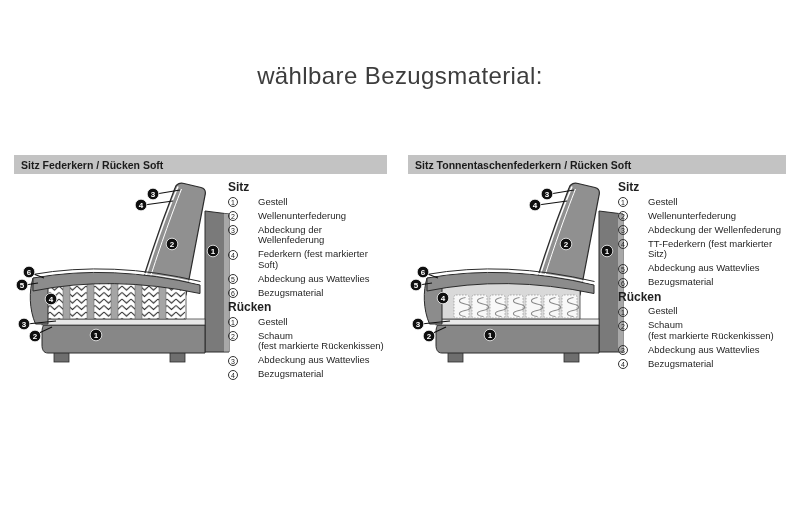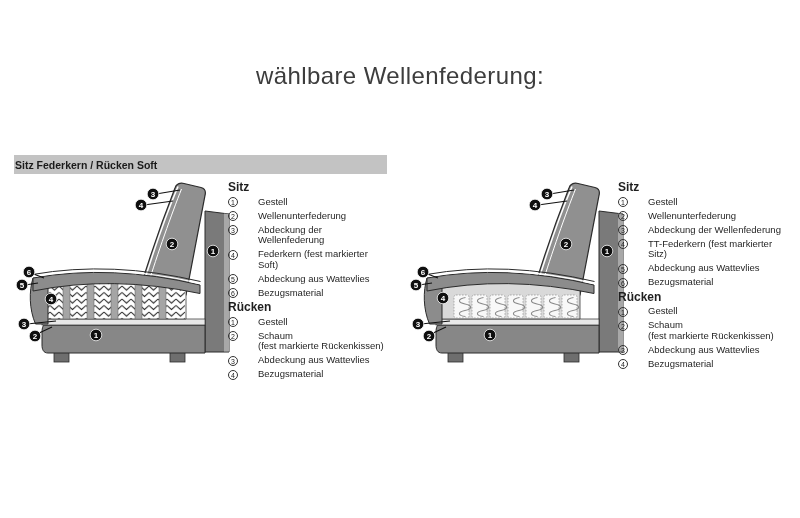--- a/index.html
+++ b/index.html
@@ -9,21 +9,21 @@
   }
   .page-title{
     position:absolute;top:62px;left:0;width:800px;text-align:center;
     font-size:24px;font-weight:300;color:#3d3d3d;letter-spacing:0.4px;
   }
   .panel{position:absolute;top:155px;height:240px;}
   .panel.left{left:14px;width:373px;}
   .panel.right{left:408px;width:378px;}
   .panel-header{
     height:19px;background:#c3c3c3;display:flex;align-items:center;
-    padding-left:1px;font-size:10.5px;font-weight:bold;color:#1b1b1b;
+    padding-left:7px;font-size:10.5px;font-weight:bold;color:#1b1b1b;
   }
   .diagram{position:absolute;left:0;top:26px;}
   svg{font-family:"Liberation Sans", sans-serif;}
   .legend{position:absolute;top:27px;font-size:9.5px;line-height:10.5px;color:#1f1f1f;}
   .panel.left .legend{left:214px;width:162px;}
   .panel.right .legend{left:210px;width:170px;}
   .lsection-title{font-weight:bold;font-size:12px;margin:0 0 4px 0;}
   .lsection + .lsection .lsection-title{margin-top:3px;}
   .lrow{display:flex;gap:20px;margin-bottom:3.6px;align-items:flex-start;}
   .circ{
@@ -31,21 +31,21 @@
     font-size:7px;line-height:10px;text-align:center;box-sizing:border-box;color:#222;
     margin-top:0.5px;
   }
   .lsub{display:block;text-align:center;}
   .lsub:empty{display:none;}
   .marker-num{font-size:8px;font-weight:bold;fill:#ffffff;text-anchor:middle;}
 </style>
 </head>
 <body>
 
-<div class="page-title">wählbare Wellenfederung:</div>
+<div class="page-title">wählbare Bezugsmaterial:</div>
 
 <div class="panel left">
   <div class="panel-header">Sitz Federkern / Rücken Soft</div>
 
   <div class="diagram">
     <svg width="218" height="194" viewBox="0 0 218 194">
       <defs>
         <pattern id="zigL" width="9" height="6.5" patternUnits="userSpaceOnUse">
           <path d="M0,1 L4.5,5 L9,1" fill="none" stroke="#202020" stroke-width="1.1"></path>
         </pattern>
@@ -197,20 +197,21 @@
         </div>
       <div class="lrow">
           <span class="circ">4</span>
           <span class="ltext">Bezugsmaterial</span>
         </div>
     </div>
   </div>
 </div>
 
 <div class="panel right">
+  <div class="panel-header">Sitz Tonnentaschenfederkern / Rücken Soft</div>
 
   <div class="diagram">
     <svg width="218" height="194" viewBox="0 0 218 194">
       <defs>
         <clipPath id="clipR">
             <path d="M30,107 Q101,95 172,107 L172,138 L30,138 Z"></path>
           </clipPath>
         <g id="pocketR">
           <rect x="46" y="114" width="15" height="23" rx="2" fill="#f8f8f8" stroke="#909090" stroke-width="0.7" stroke-dasharray="1.6 1.4"></rect>
           <path d="M57.5,116.5 C49.5,118 49.5,121.5 57,123 C64.5,124.5 64.5,128 57,129.5 C49.5,131 49.5,134.5 57.5,135.5" stroke="#8a8a8a" stroke-width="1.1" fill="none"></path>

